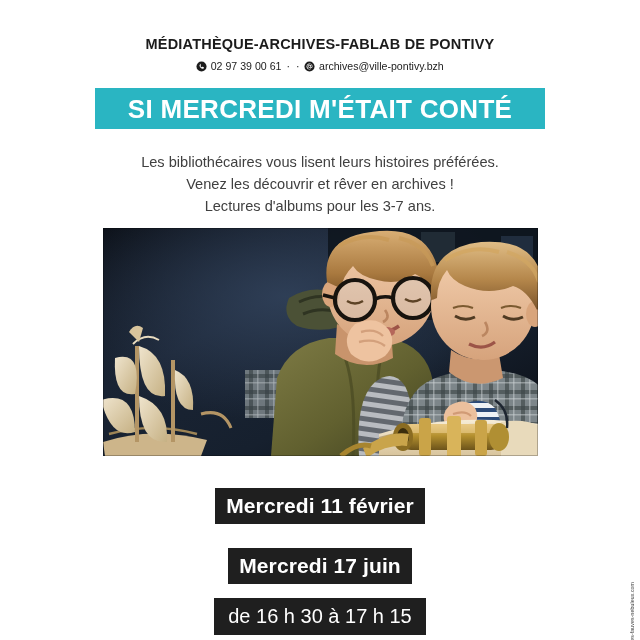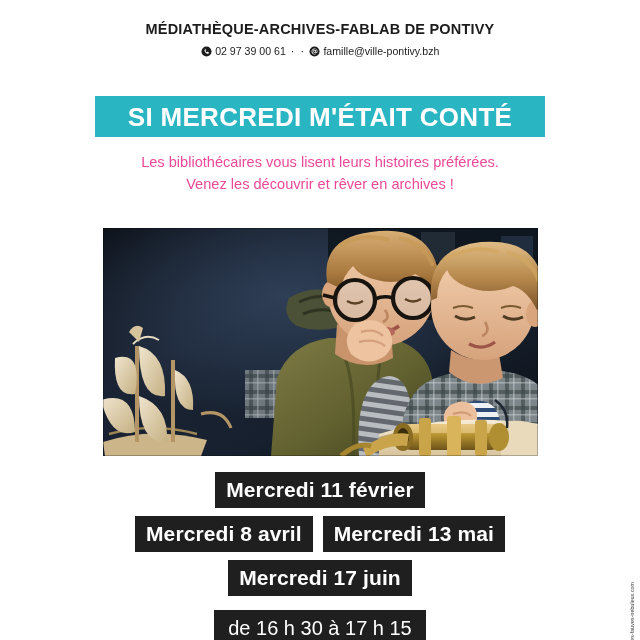--- a/index.html
+++ b/index.html
@@ -17,21 +17,21 @@
   .poster {
     position: relative;
     width: 640px;
     height: 640px;
     background: #ffffff;
     box-sizing: border-box;
   }
 
   
   .header {
-    padding-top: 21px;
+    padding-top: 36px;
     text-align: center;
   }
   .org-title {
     font-size: 14.5px;
     font-weight: bold;
     letter-spacing: 0.2px;
     color: #1c1c1c;
     line-height: 1.2;
   }
   .contact-line {
@@ -60,21 +60,21 @@
   .sep {
     color: #1c1c1c;
     padding: 0 1px;
     font-size: 10.6px;
   }
 
   
   .banner {
     position: absolute;
     left: 95px;
-    top: 96px;
+    top: 88px;
     width: 450px;
     height: 41px;
     background: #2ab5c2;
     display: flex;
     align-items: center;
     justify-content: center;
   }
   .banner-text {
     color: #ffffff;
     font-size: 26px;
@@ -84,21 +84,21 @@
     white-space: nowrap;
   }
 
   
   .desc {
     position: absolute;
     left: 0;
     top: 152px;
     width: 640px;
     text-align: center;
-    color: #ec4899;
+    color: #404040;
     font-size: 14.6px;
     line-height: 1.5;
   }
   .desc div {
     white-space: nowrap;
   }
 
   
   .photo {
     position: absolute;
@@ -127,20 +127,21 @@
   }
   .date-box {
     background: #1f1f1f;
     color: #ffffff;
     font-size: 21px;
     font-weight: bold;
     line-height: 1;
     padding: 7px 11px 8px 11px;
     white-space: nowrap;
     letter-spacing: 0.1px;
+    margin-top: 16px;
   }
   .time-row {
     display: flex;
     justify-content: center;
     margin-top: 14px;
   }
   .time-box {
     background: #1f1f1f;
     color: #ffffff;
     font-size: 20px;
@@ -188,33 +189,34 @@
 
       <span class="sep">·</span>
 
       <span class="contact-item">
         <span class="cicon">
           <svg viewBox="0 0 24 24" width="11" height="11">
             <circle cx="12" cy="12" r="11" fill="#1c1c1c"></circle>
             <path d="M12 5.5a6.5 6.5 0 1 0 3.4 12v-1.5a5 5 0 1 1 2.1-4.1v.9c0 .6-.4 1-.9 1s-.9-.4-.9-1V8.9h-1.3v.6A3.2 3.2 0 0 0 8.8 12a3.2 3.2 0 0 0 5.6 2.1c.4.6 1.1.9 1.8.9 1.2 0 2.3-1 2.3-2.4v-.8A6.5 6.5 0 0 0 12 5.5zm0 8.4A1.9 1.9 0 1 1 12 10a1.9 1.9 0 0 1 0 3.9z" fill="#ffffff"></path>
           </svg>
         </span>
-        <span>famille@ville-pontivy.bzh</span>
+        <span>archives@ville-pontivy.bzh</span>
       </span>
 
     </div>
   </div>
 
   <div class="banner">
     <span class="banner-text">SI MERCREDI M'ÉTAIT CONTÉ</span>
   </div>
 
   <div class="desc">
     <div>Les bibliothécaires vous lisent leurs histoires préférées.</div>
     <div>Venez les découvrir et rêver en archives !</div>
+    <div>Lectures d'albums pour les 3-7 ans.</div>
   </div>
 
   <div class="photo">
     <svg width="435" height="228" viewBox="0 0 435 228">
       <defs>
         <linearGradient id="bgGrad" x1="0" y1="0" x2="1" y2="1">
           <stop offset="0%" stop-color="#0b0f16"></stop>
           <stop offset="35%" stop-color="#1a2434"></stop>
           <stop offset="65%" stop-color="#16202e"></stop>
           <stop offset="100%" stop-color="#0a0d13"></stop>
@@ -387,24 +389,20 @@
       <rect width="435" height="228" fill="none" stroke="#000000" stroke-opacity="0.25" stroke-width="2"></rect>
     </svg>
   </div>
 
   <div class="dates">
 
     <div class="date-row">
       <div class="date-box">Mercredi 11 février</div>
     </div>
 
-    <div class="date-row">
-      <div class="date-box">Mercredi 8 avril</div>
-      <div class="date-box">Mercredi 13 mai</div>
-    </div>
 
     <div class="date-row">
       <div class="date-box">Mercredi 17 juin</div>
     </div>
 
     <div class="time-row">
       <div class="time-box">de 16 h 30 à 17 h 15</div>
     </div>
 
   </div>

